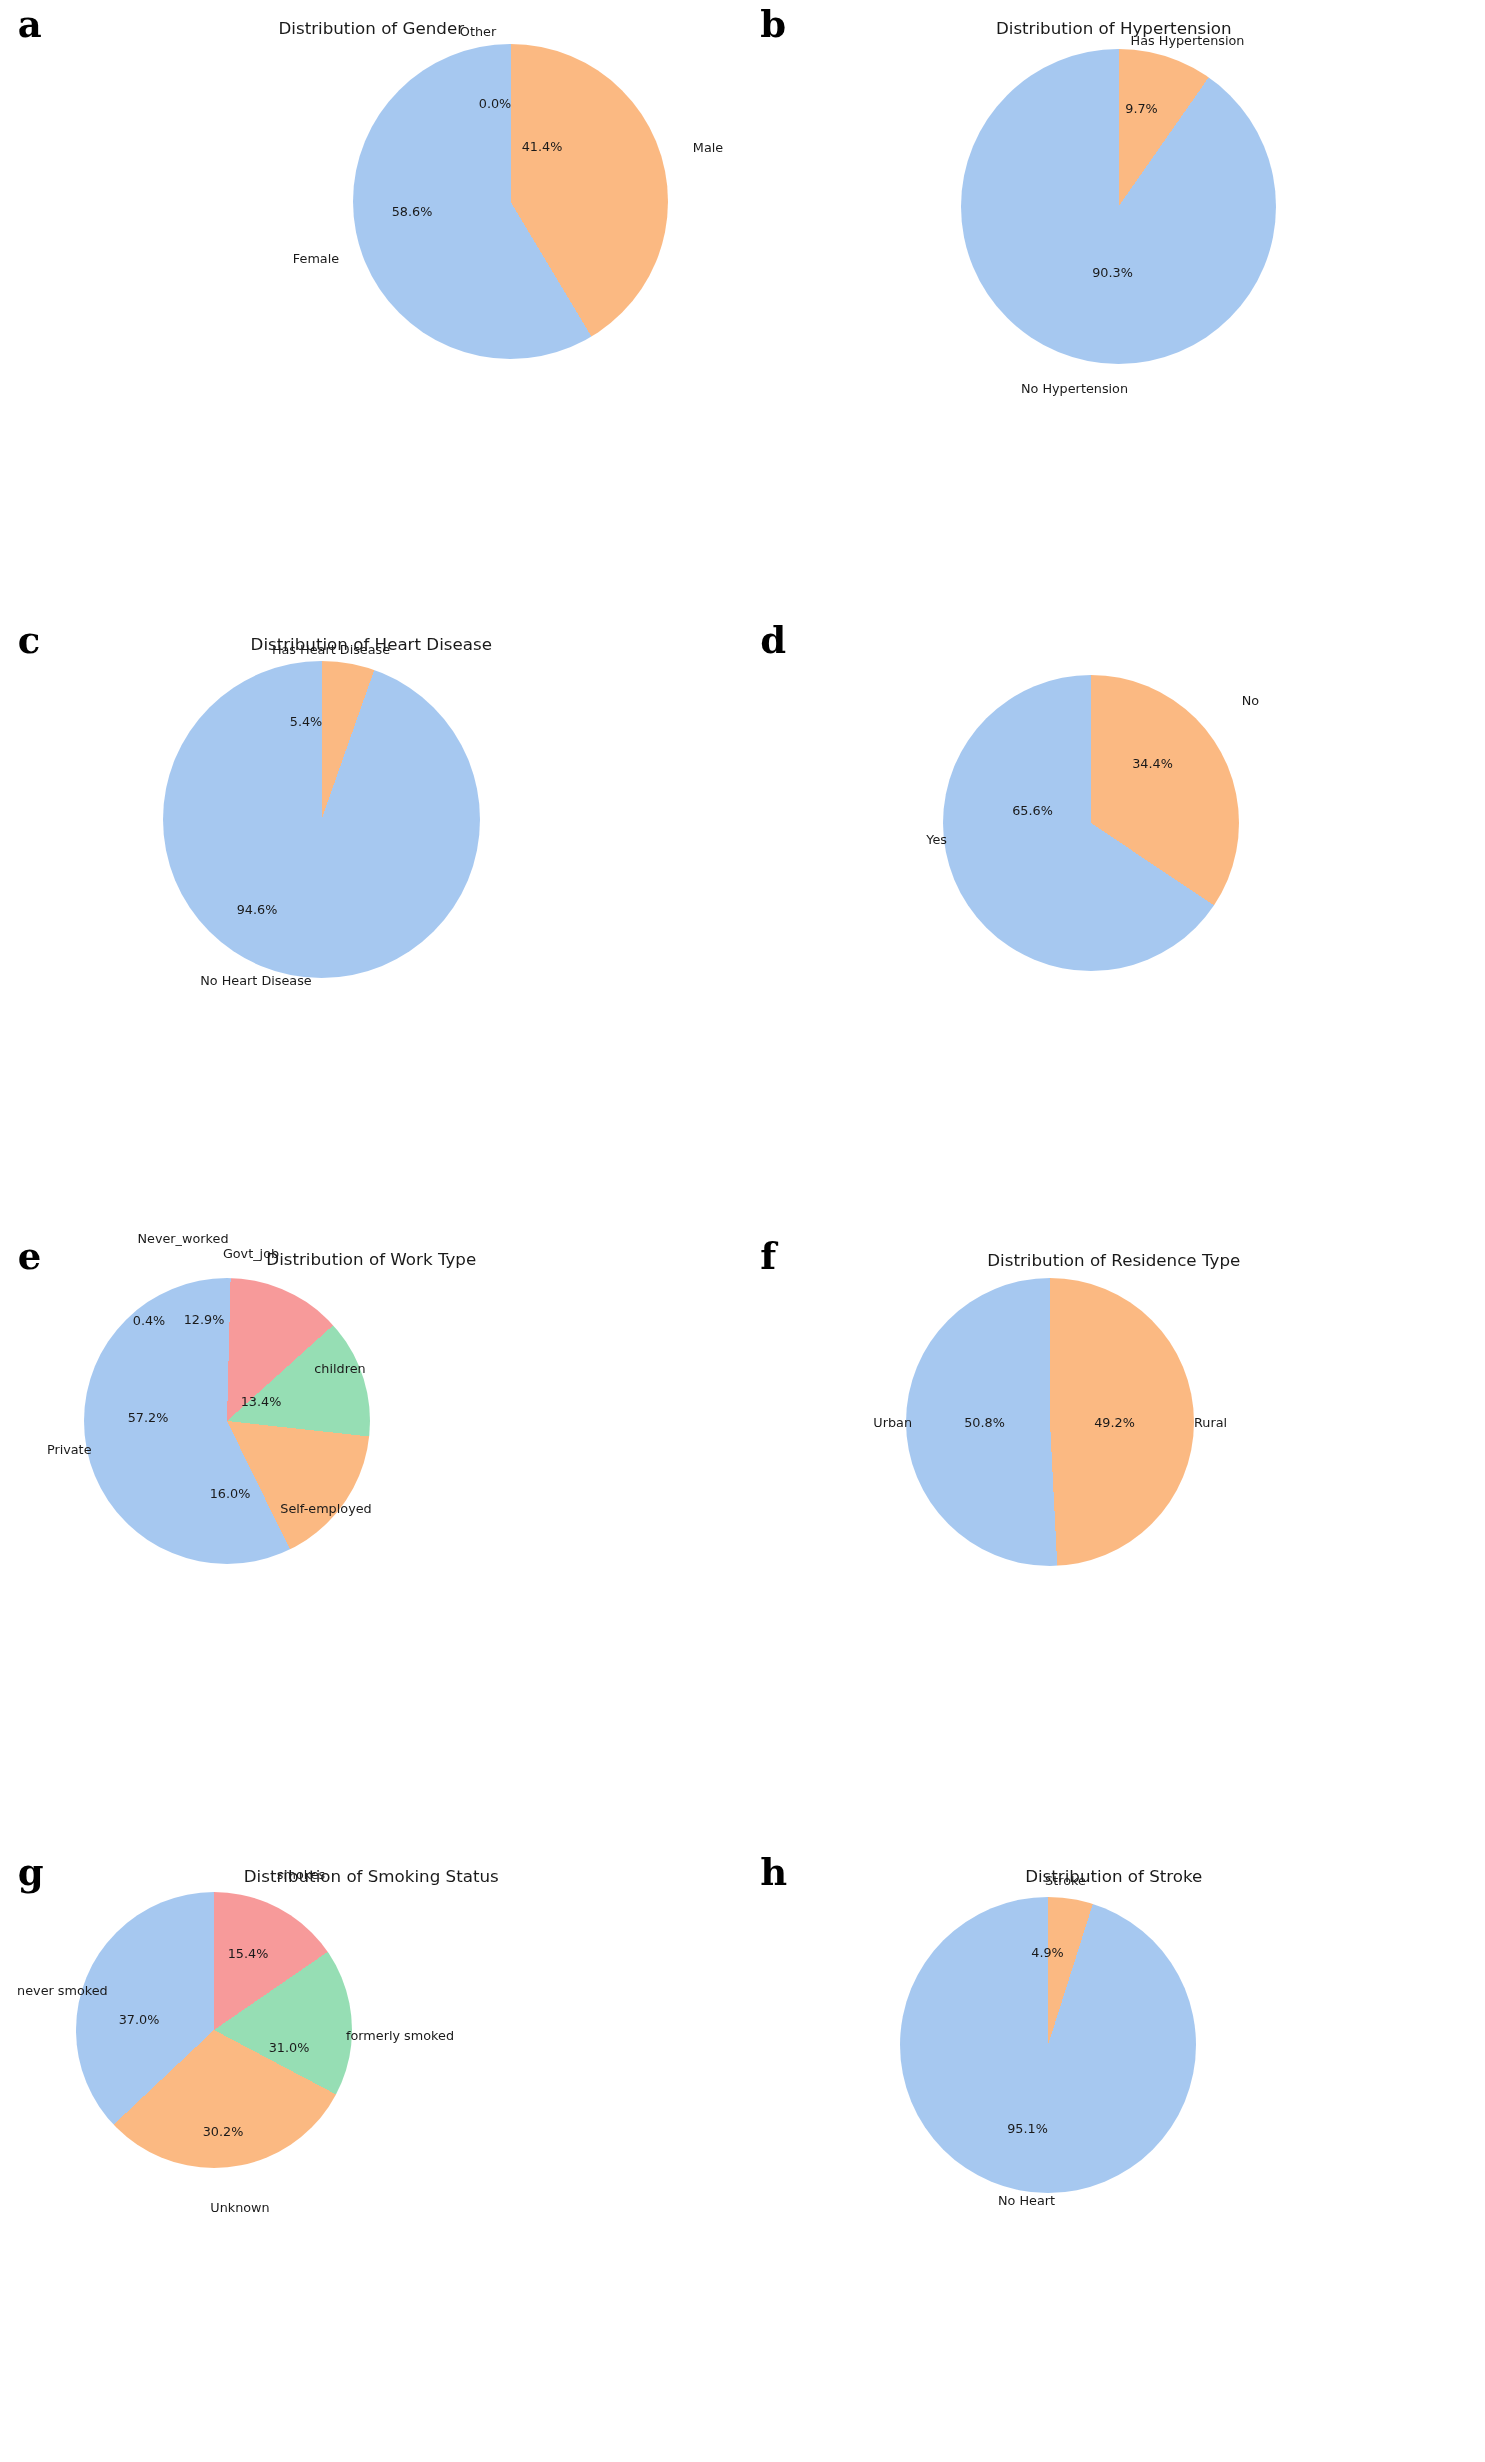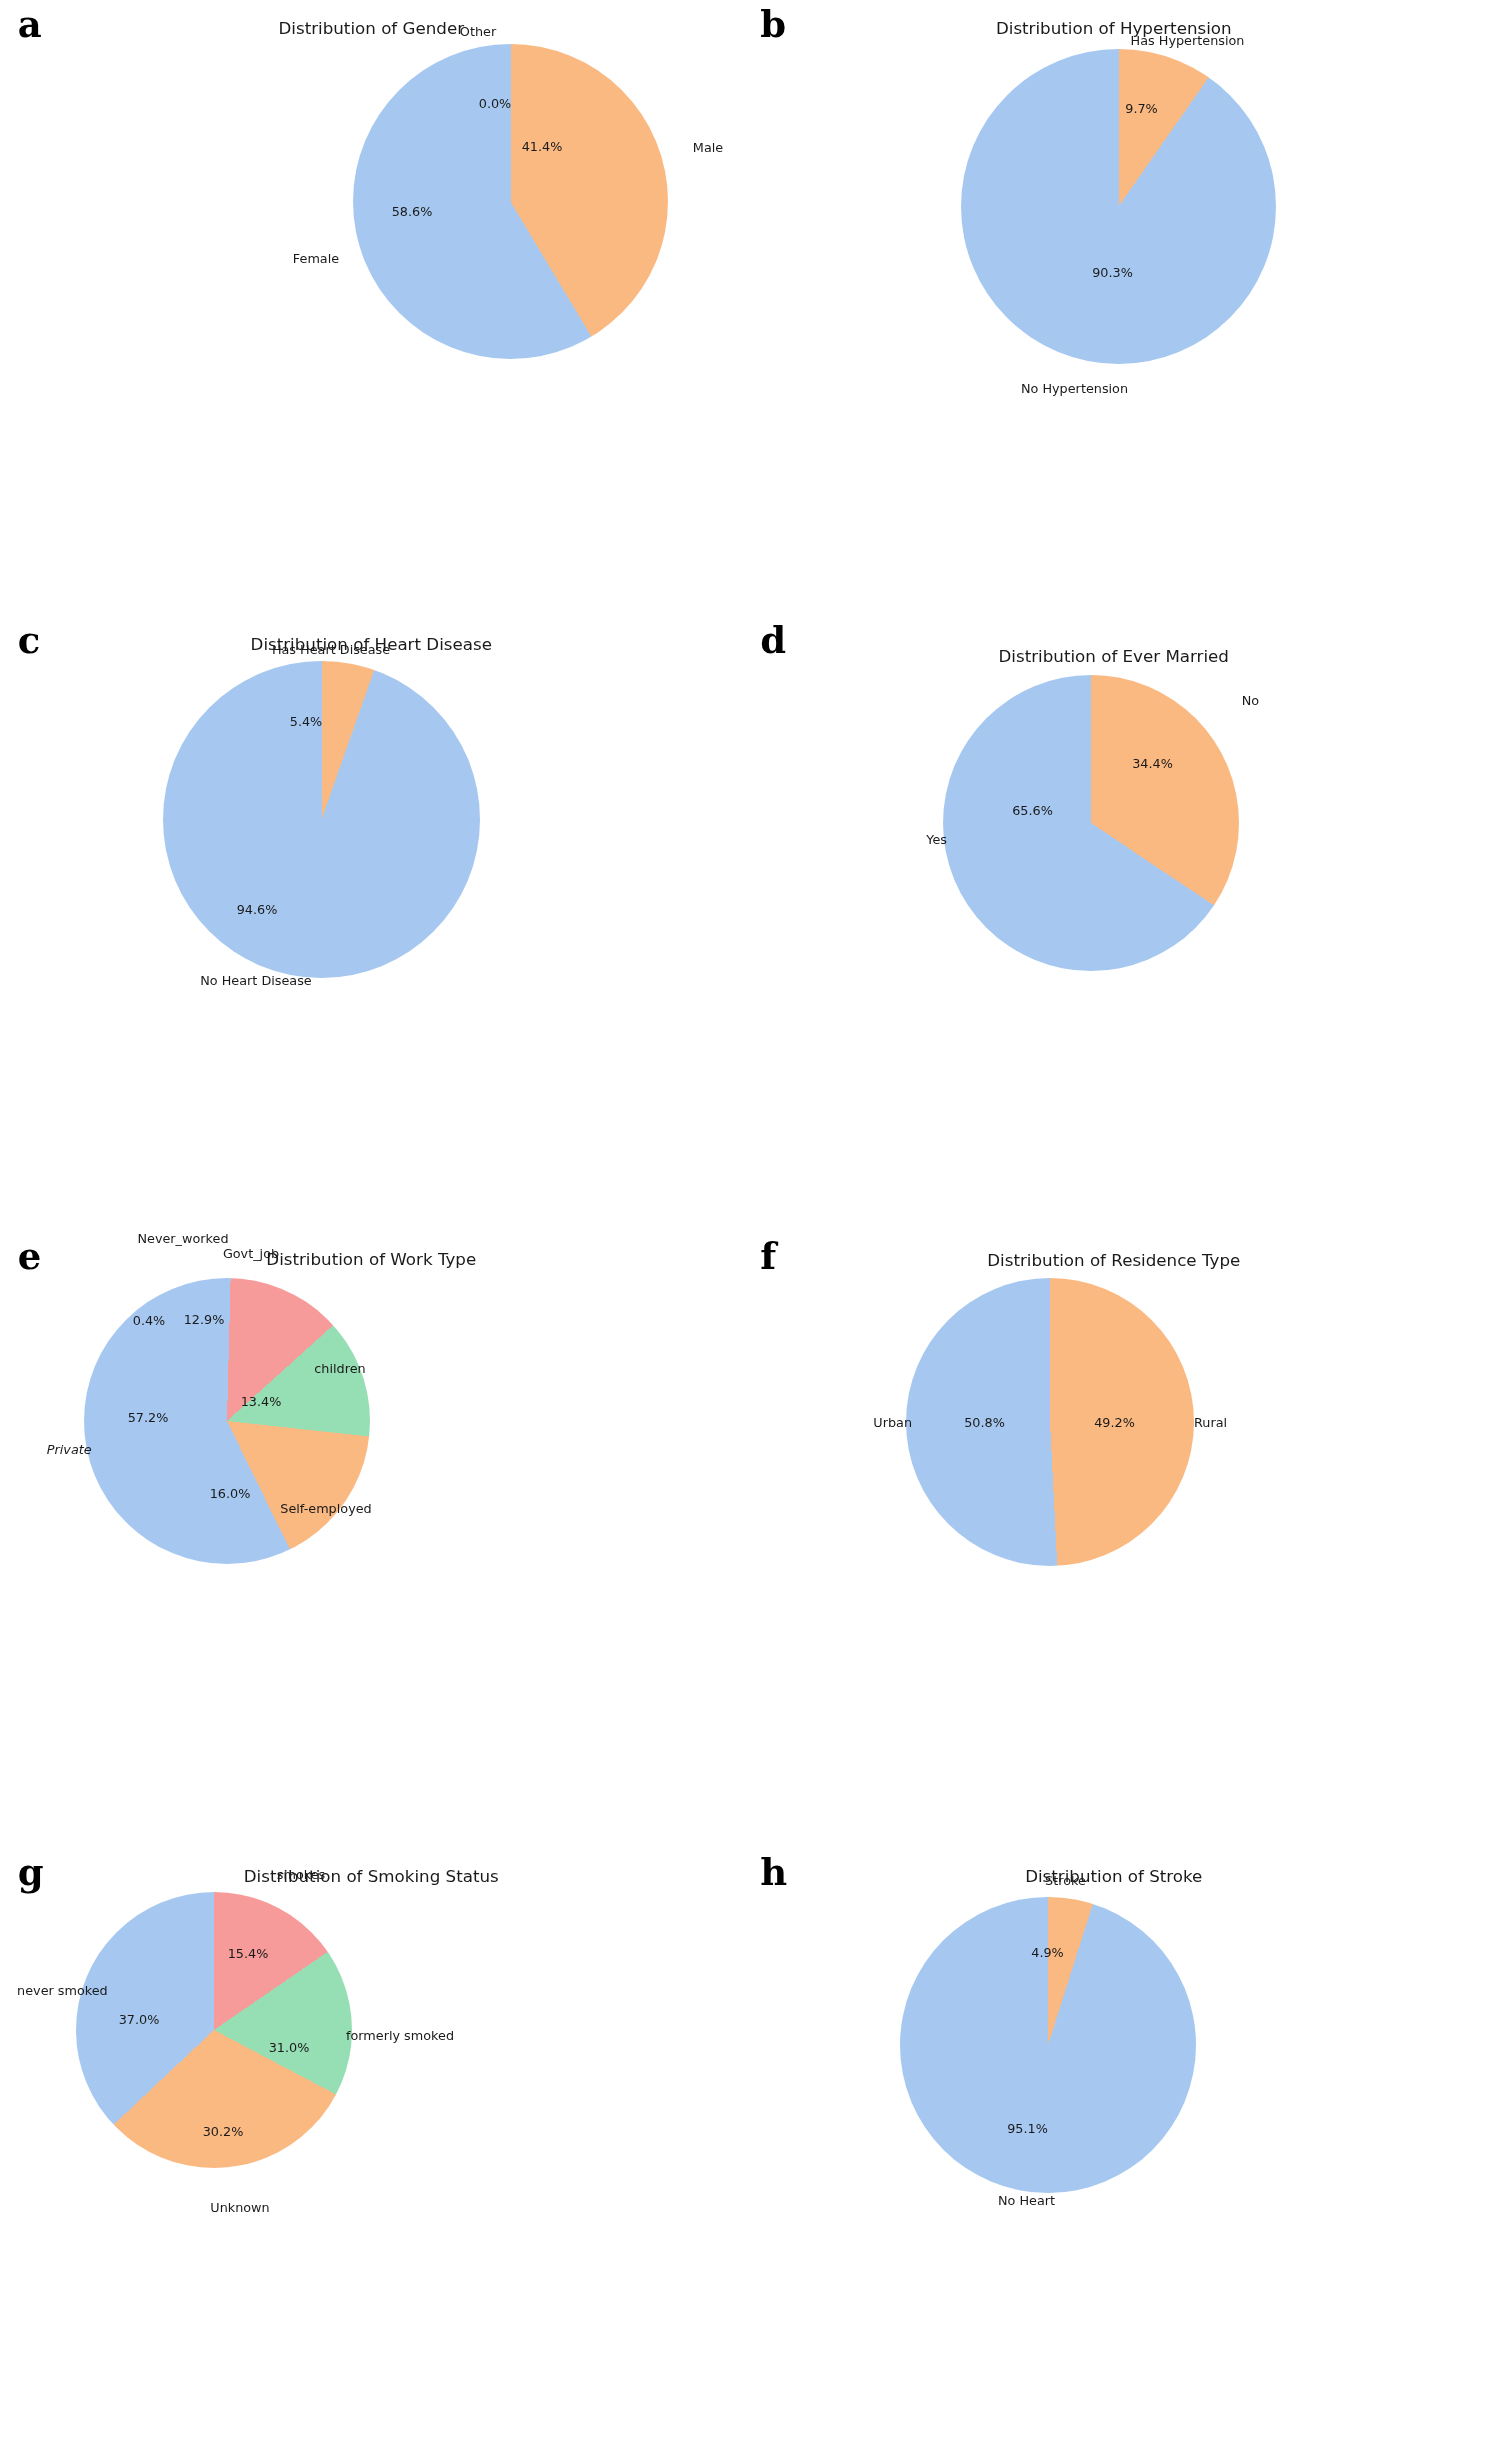--- a/index.html
+++ b/index.html
@@ -137,41 +137,40 @@
       <div class="pie" id="pie-c" style="background: conic-gradient(rgb(166, 200, 240) 0deg, rgb(166, 200, 240) 340.56deg, rgb(251, 185, 130) 340.56deg, rgb(251, 185, 130) 360deg); transform: scaleX(-1);"></div>
       <div class="pct" style="left:94px; top:248px;">94.6%</div>
       <div class="pct" style="left:143px; top:60px;">5.4%</div>
       <div class="lbl" style="left:93px; top:319px;">No Heart Disease</div>
       <div class="lbl" style="left:168px; top:-11.8px;">Has Heart Disease</div>
     </div>
   </div>
 
   <div class="cell p-d">
     <div class="panel-letter">d</div>
-    <div class="chart-title">Distribution of Ever Married</div>
     <div class="pie-wrap">
       <div class="pie" id="pie-d" style="background: conic-gradient(rgb(166, 200, 240) 0deg, rgb(166, 200, 240) 236.16deg, rgb(251, 185, 130) 236.16deg, rgb(251, 185, 130) 360deg); transform: scaleX(-1);"></div>
       <div class="pct" style="left:90px; top:135px;">65.6%</div>
       <div class="pct" style="left:210px; top:88px;">34.4%</div>
       <div class="lbl" style="left:-5.9px; top:164px;">Yes</div>
       <div class="lbl" style="left:308px; top:24.6px;">No</div>
     </div>
   </div>
 
   <div class="cell p-e">
     <div class="panel-letter">e</div>
     <div class="chart-title">Distribution of Work Type</div>
     <div class="pie-wrap">
       <div class="pie" id="pie-e" style="background: conic-gradient(rgb(166, 200, 240) 0deg, rgb(166, 200, 240) 206.126deg, rgb(251, 185, 130) 206.126deg, rgb(251, 185, 130) 263.784deg, rgb(150, 222, 180) 263.784deg, rgb(150, 222, 180) 312.072deg, rgb(247, 154, 154) 312.072deg, rgb(247, 154, 154) 358.559deg, rgb(166, 200, 240) 358.559deg, rgb(166, 200, 240) 360deg); transform: scaleX(-1);"></div>
       <div class="pct" style="left:64px; top:139px;">57.2%</div>
       <div class="pct" style="left:146px; top:215px;">16.0%</div>
       <div class="pct" style="left:177px; top:123px;">13.4%</div>
       <div class="pct" style="left:120px; top:41px;">12.9%</div>
       <div class="pct" style="left:65px; top:42px;">0.4%</div>
-      <div class="lbl" style="left:-14.8px; top:171px;font-style:italic;">Private</div>
+      <div class="lbl" style="left:-14.8px; top:171px;">Private</div>
       <div class="lbl" style="left:242px; top:230px;">Self-employed</div>
       <div class="lbl" style="left:256px; top:90px;">children</div>
       <div class="lbl" style="left:167px; top:-24.6px;">Govt_job</div>
       <div class="lbl" style="left:99px; top:-40px;">Never_worked</div>
     </div>
   </div>
 
   <div class="cell p-f">
     <div class="panel-letter">f</div>
     <div class="chart-title">Distribution of Residence Type</div>

